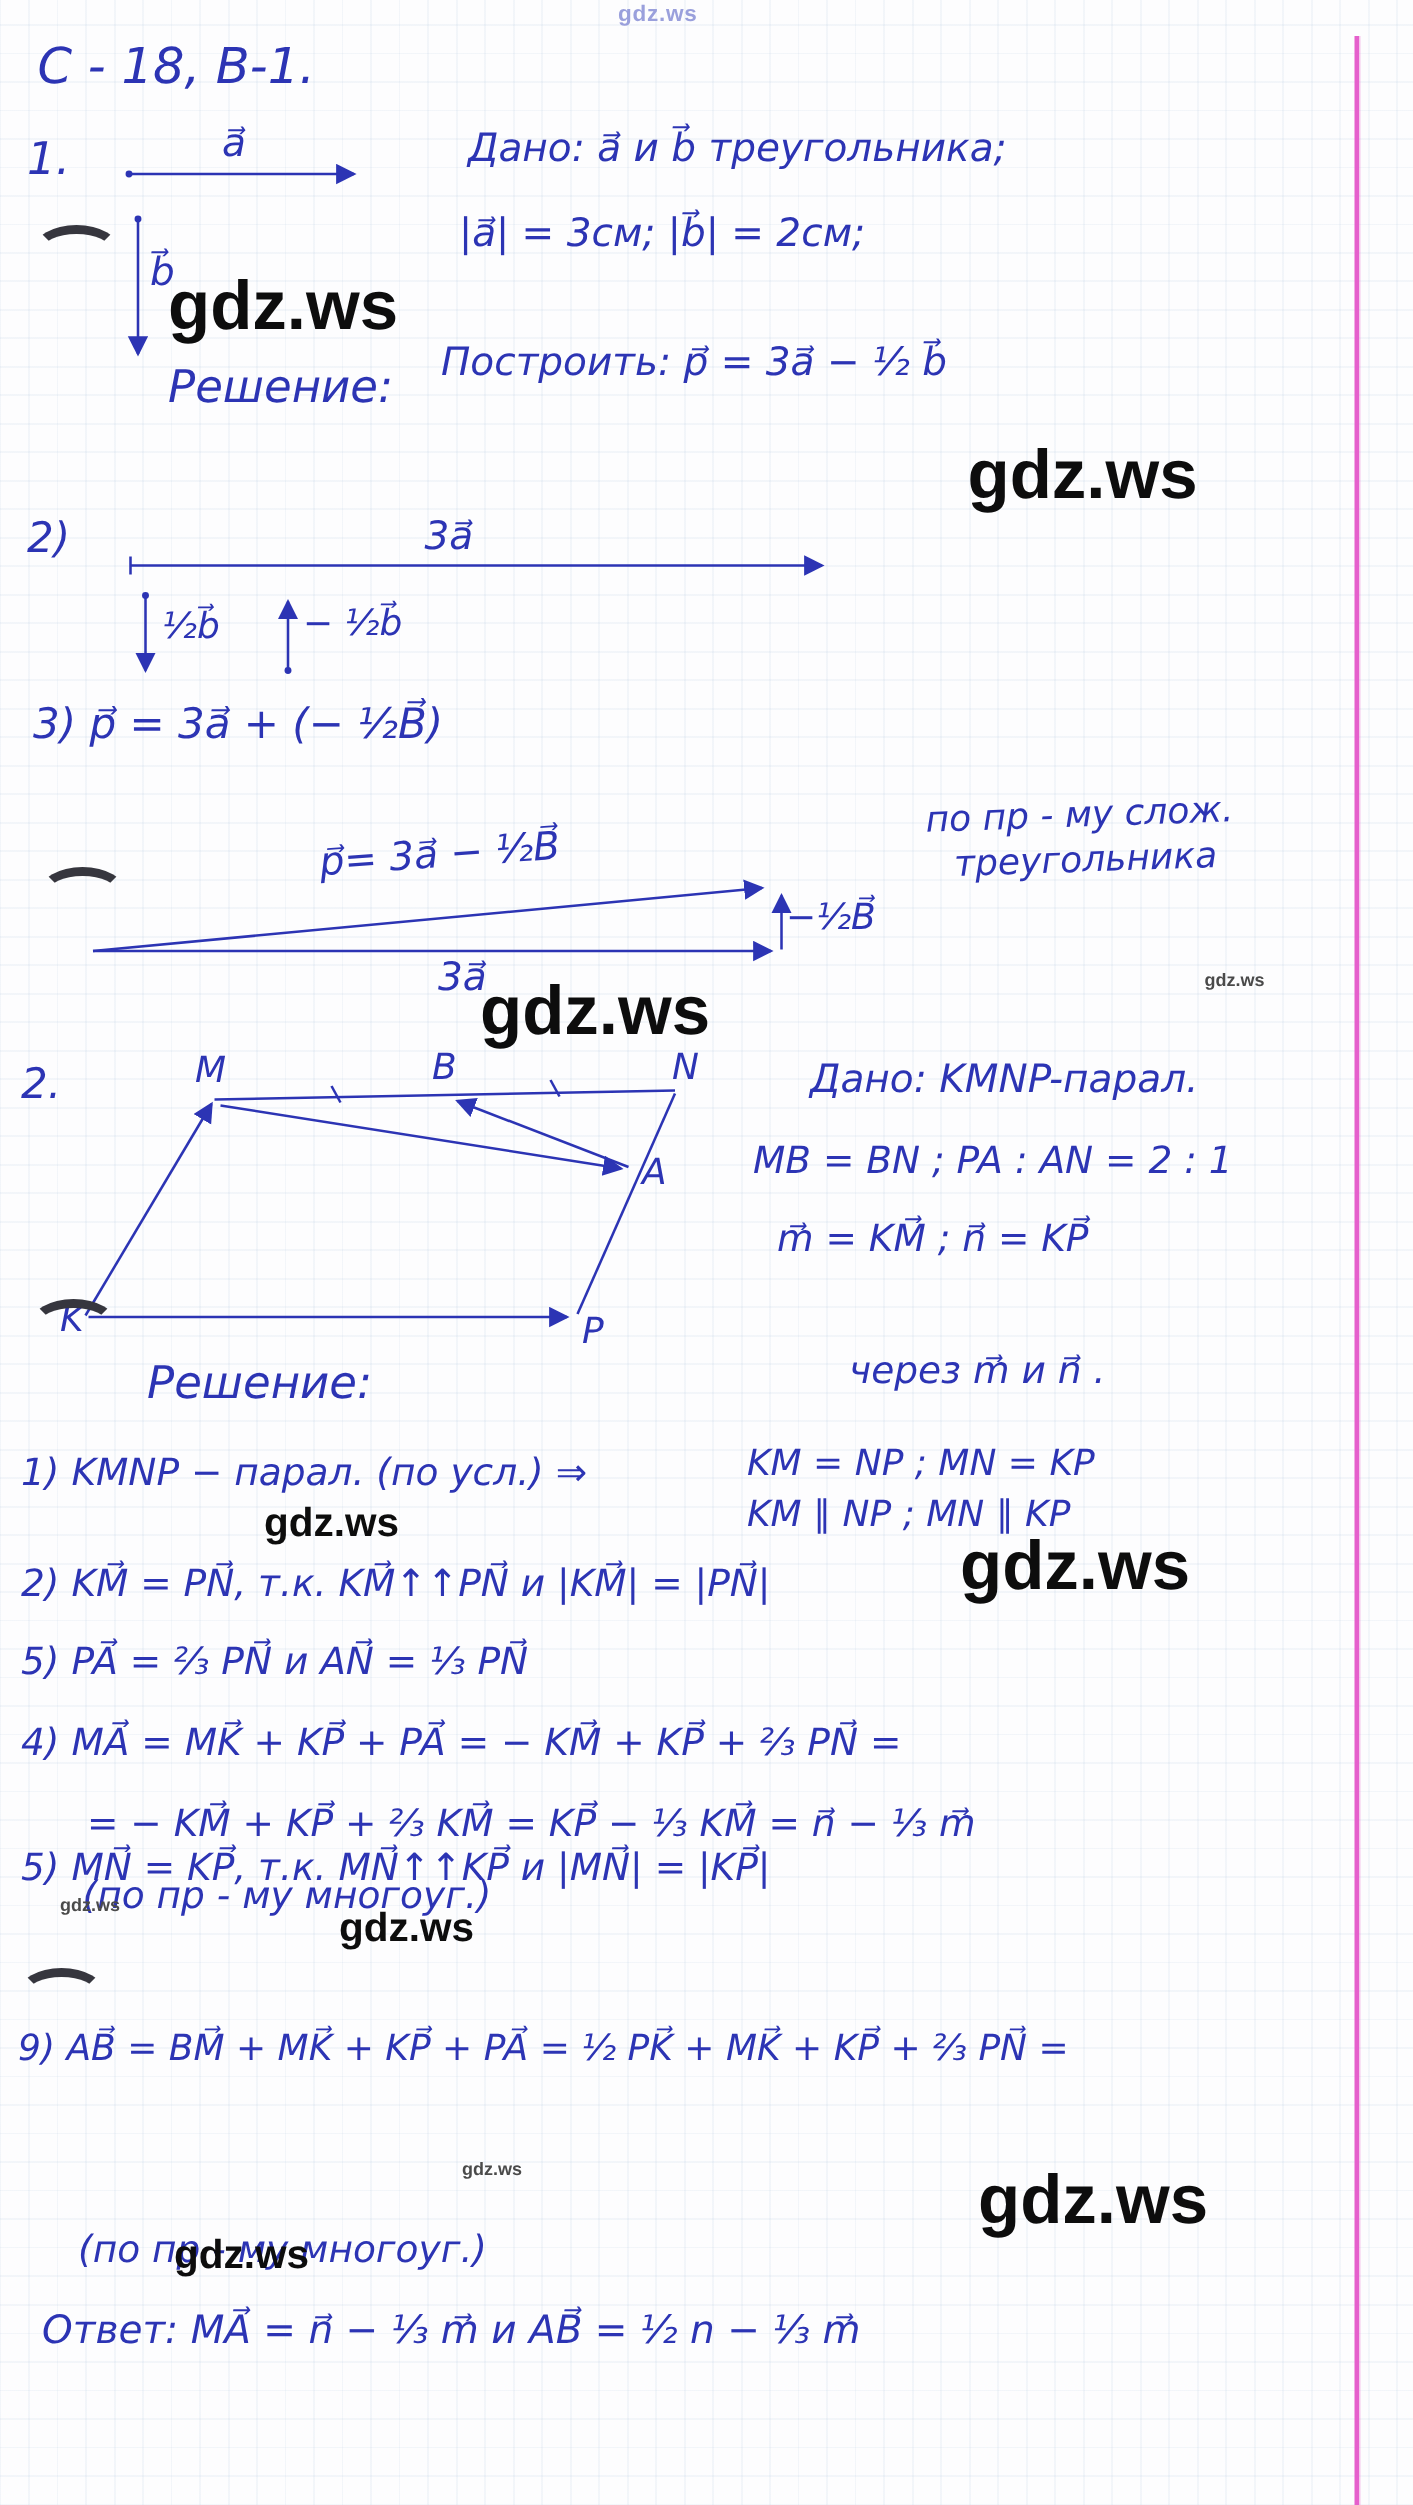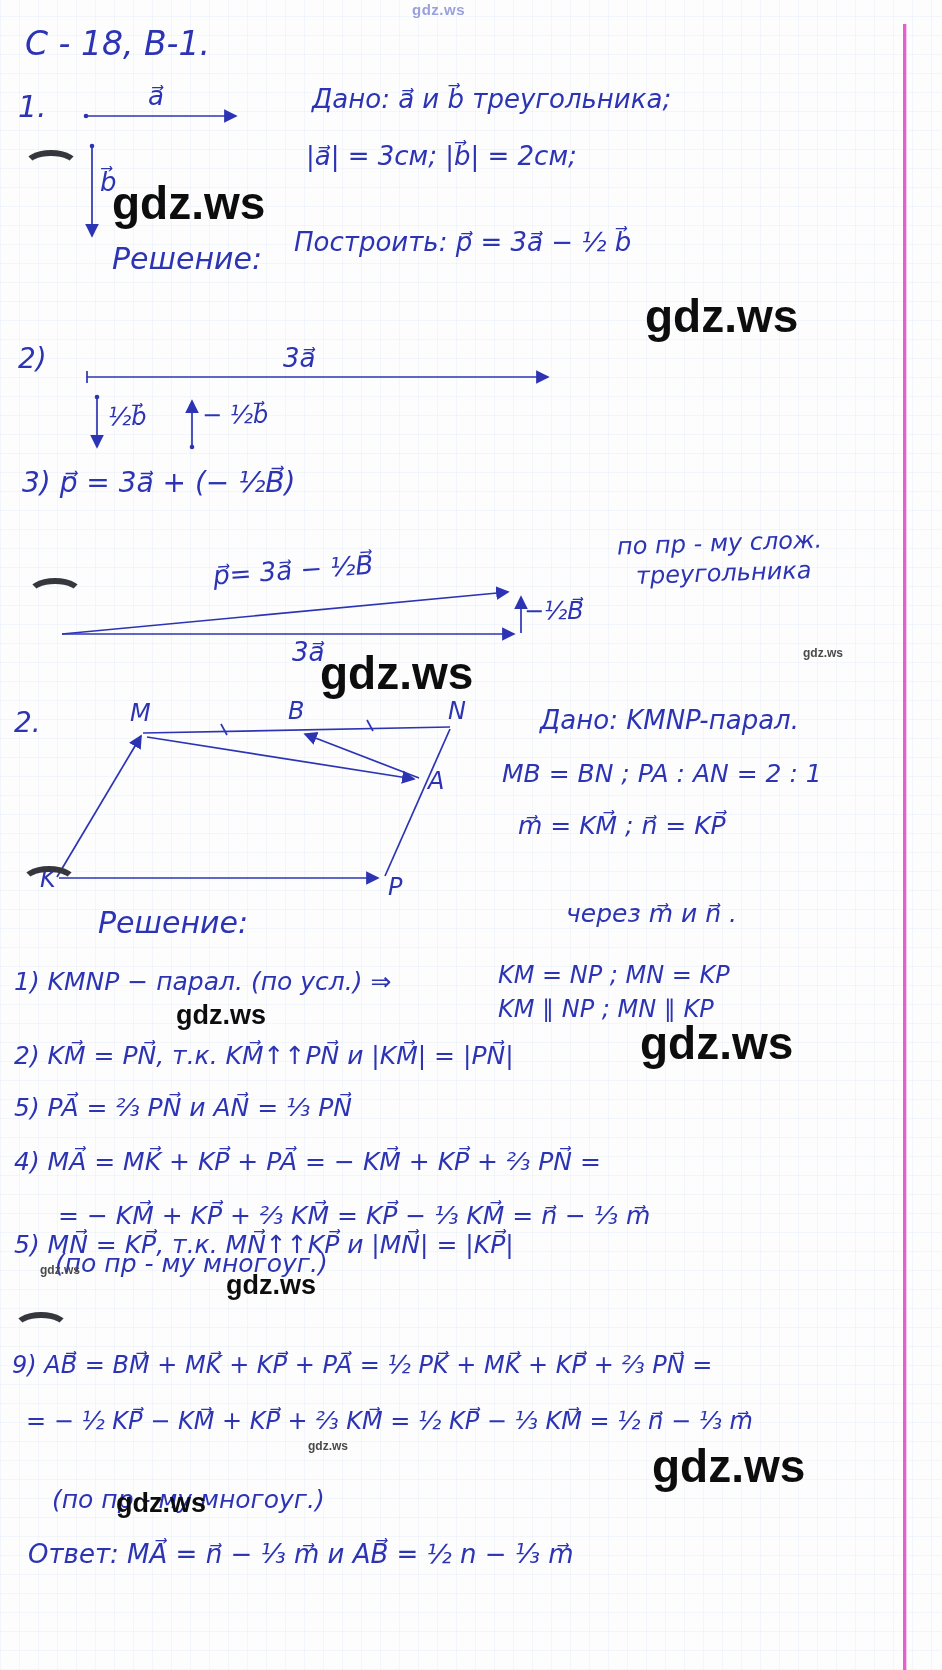--- a/index.html
+++ b/index.html
@@ -133,21 +133,20 @@
   <div class="hw" style="left:14px;top:1042px;font-size:25px;">2)  KM⃗ = PN⃗,  т.к.  KM⃗↑↑PN⃗  и  |KM⃗| = |PN⃗|</div>
   <div class="hw" style="left:14px;top:1094px;font-size:25px;">5)  PA⃗ = ⅔ PN⃗   и   AN⃗ = ⅓ PN⃗</div>
 
   <div class="hw" style="left:14px;top:1148px;font-size:25px;">4)  MA⃗ =  MK⃗ + KP⃗ + PA⃗  =  − KM⃗ + KP⃗ + ⅔ PN⃗  =</div>
   <div class="hw" style="left:58px;top:1202px;font-size:25px;">=  − KM⃗ + KP⃗ + ⅔ KM⃗  =  KP⃗ − ⅓ KM⃗  =  n⃗ − ⅓ m⃗</div>
   <div class="hw" style="left:55px;top:1250px;font-size:25px;">(по пр - му  многоуг.)</div>
 
   <div class="hw" style="left:14px;top:1231px;font-size:25px;">5)  MN⃗ = KP⃗,  т.к.  MN⃗↑↑KP⃗  и  |MN⃗| = |KP⃗|</div>
 
   <div class="hw" style="left:12px;top:1352px;font-size:24px;">9)  AB⃗ =  BM⃗ + MK⃗ + KP⃗ + PA⃗ =  ½ PK⃗ + MK⃗ + KP⃗ + ⅔ PN⃗ =</div>
-  <div class="hw" style="left:26px;top:1408px;font-size:24px;">=  − ½ KP⃗ − KM⃗ + KP⃗ + ⅔ KM⃗ =  ½ KP⃗ − ⅓ KM⃗ = ½ n⃗ − ⅓ m⃗</div>
   <div class="hw" style="left:52px;top:1486px;font-size:25px;">(по пр - му  многоуг.)</div>
 
   <div class="hw" style="left:28px;top:1540px;font-size:26px;">Ответ:   MA⃗ = n⃗ − ⅓ m⃗    и    AB⃗ = ½ n − ⅓ m⃗</div>
 
   <div class="wm wm-outline" style="left:412px;top:2px;">gdz.ws</div>
   <div class="wm wm-big" style="left:112px;top:180px;">gdz.ws</div>
   <div class="wm wm-big" style="left:645px;top:293px;">gdz.ws</div>
   <div class="wm wm-big" style="left:320px;top:650px;">gdz.ws</div>
   <div class="wm wm-tiny" style="left:803px;top:647px;">gdz.ws</div>
   <div class="wm wm-med" style="left:176px;top:1002px;">gdz.ws</div>

